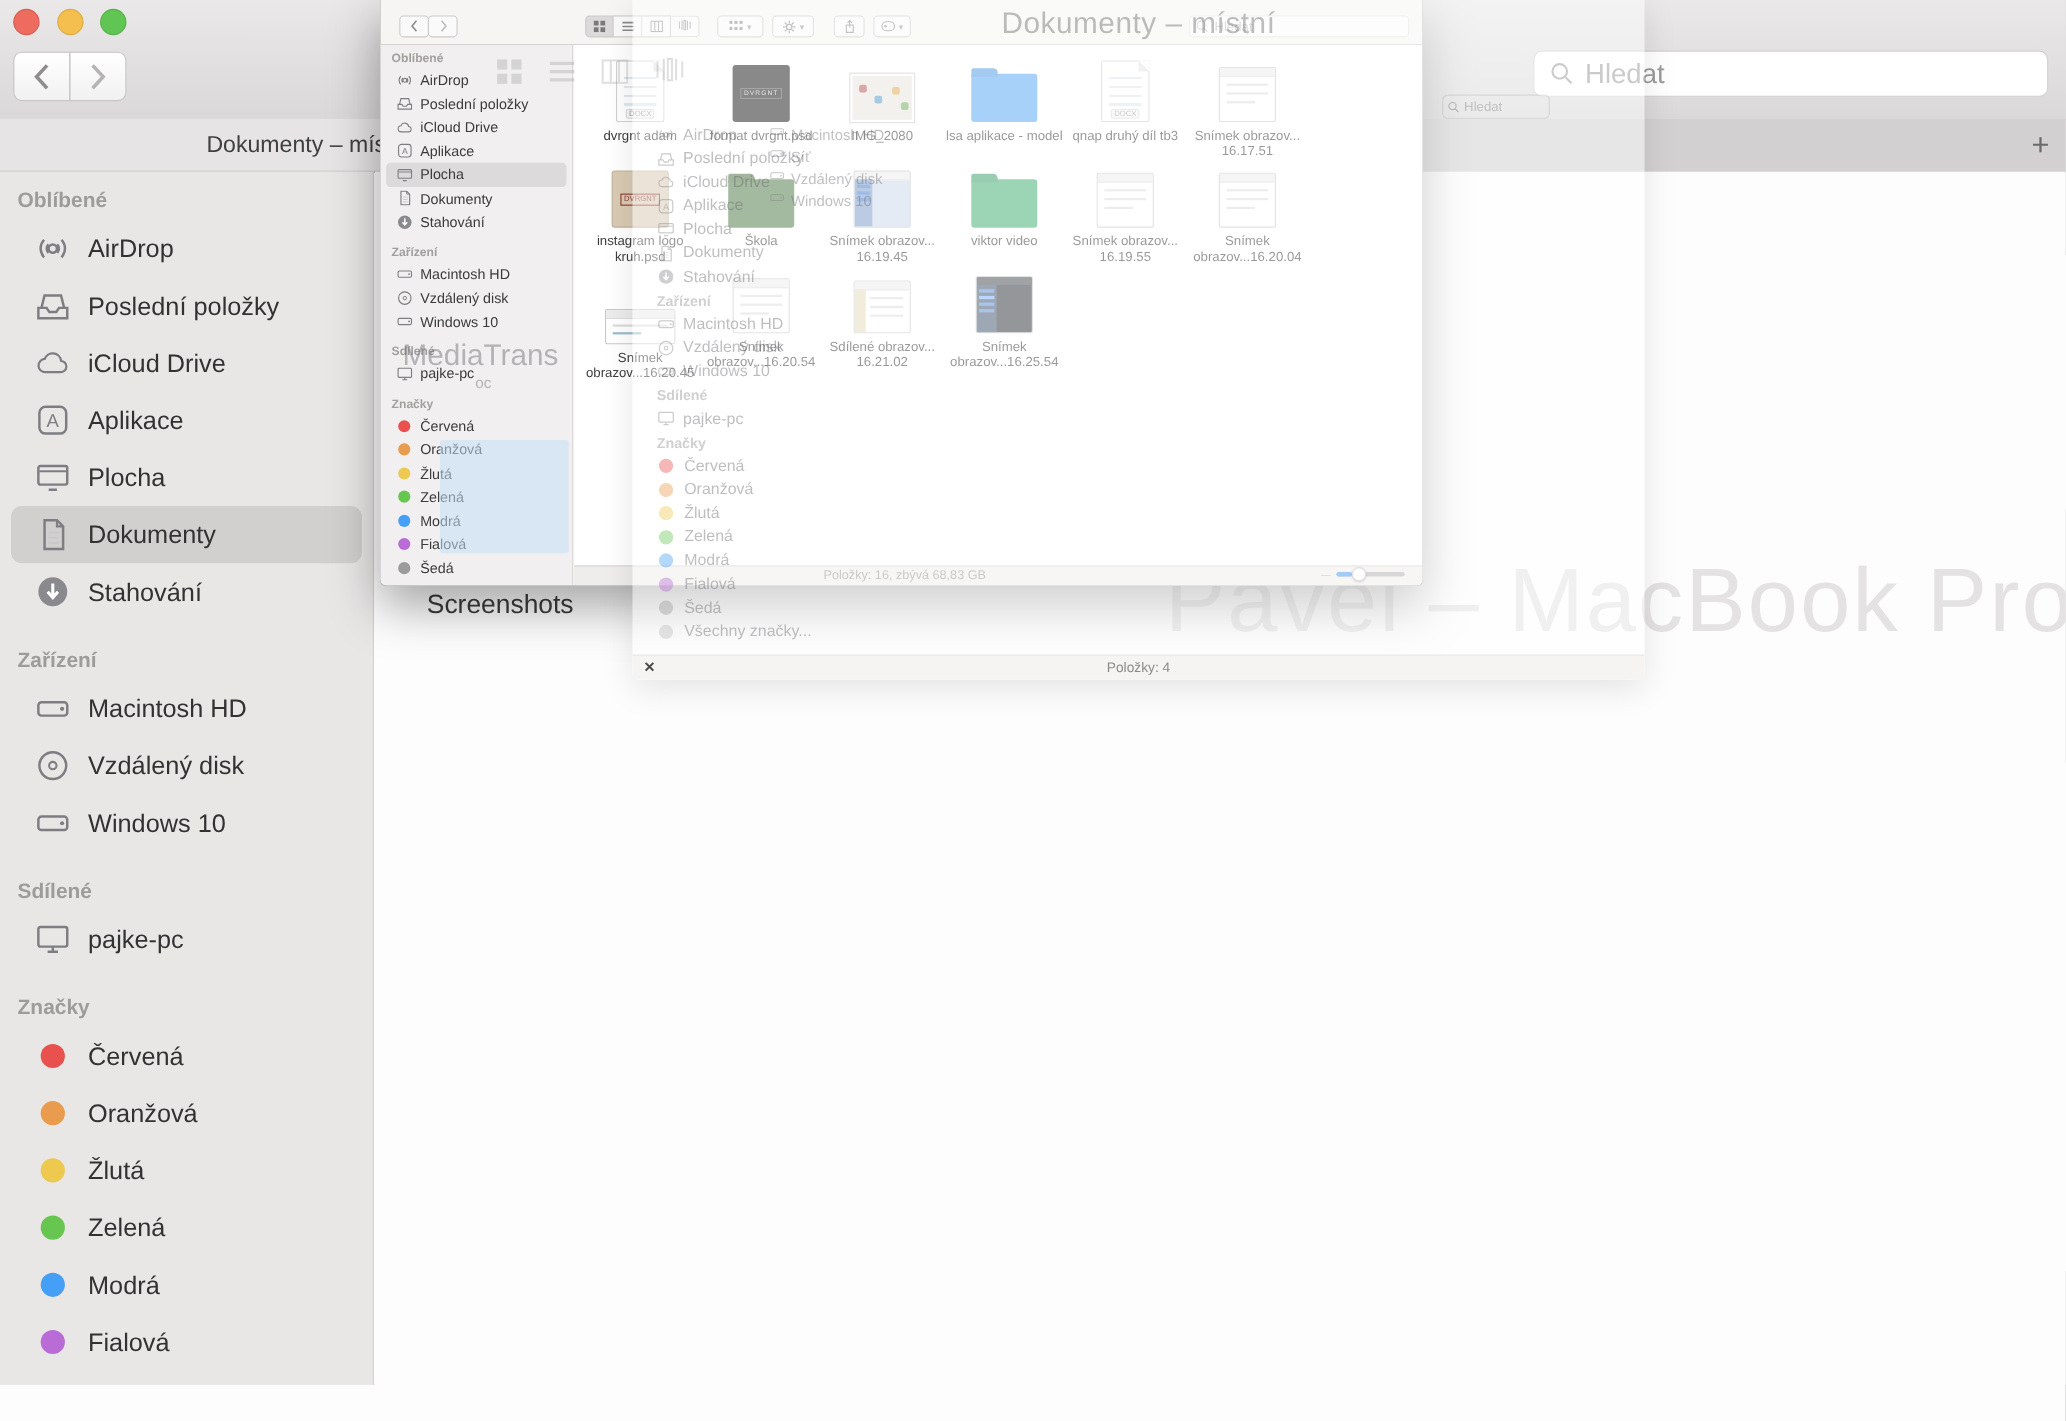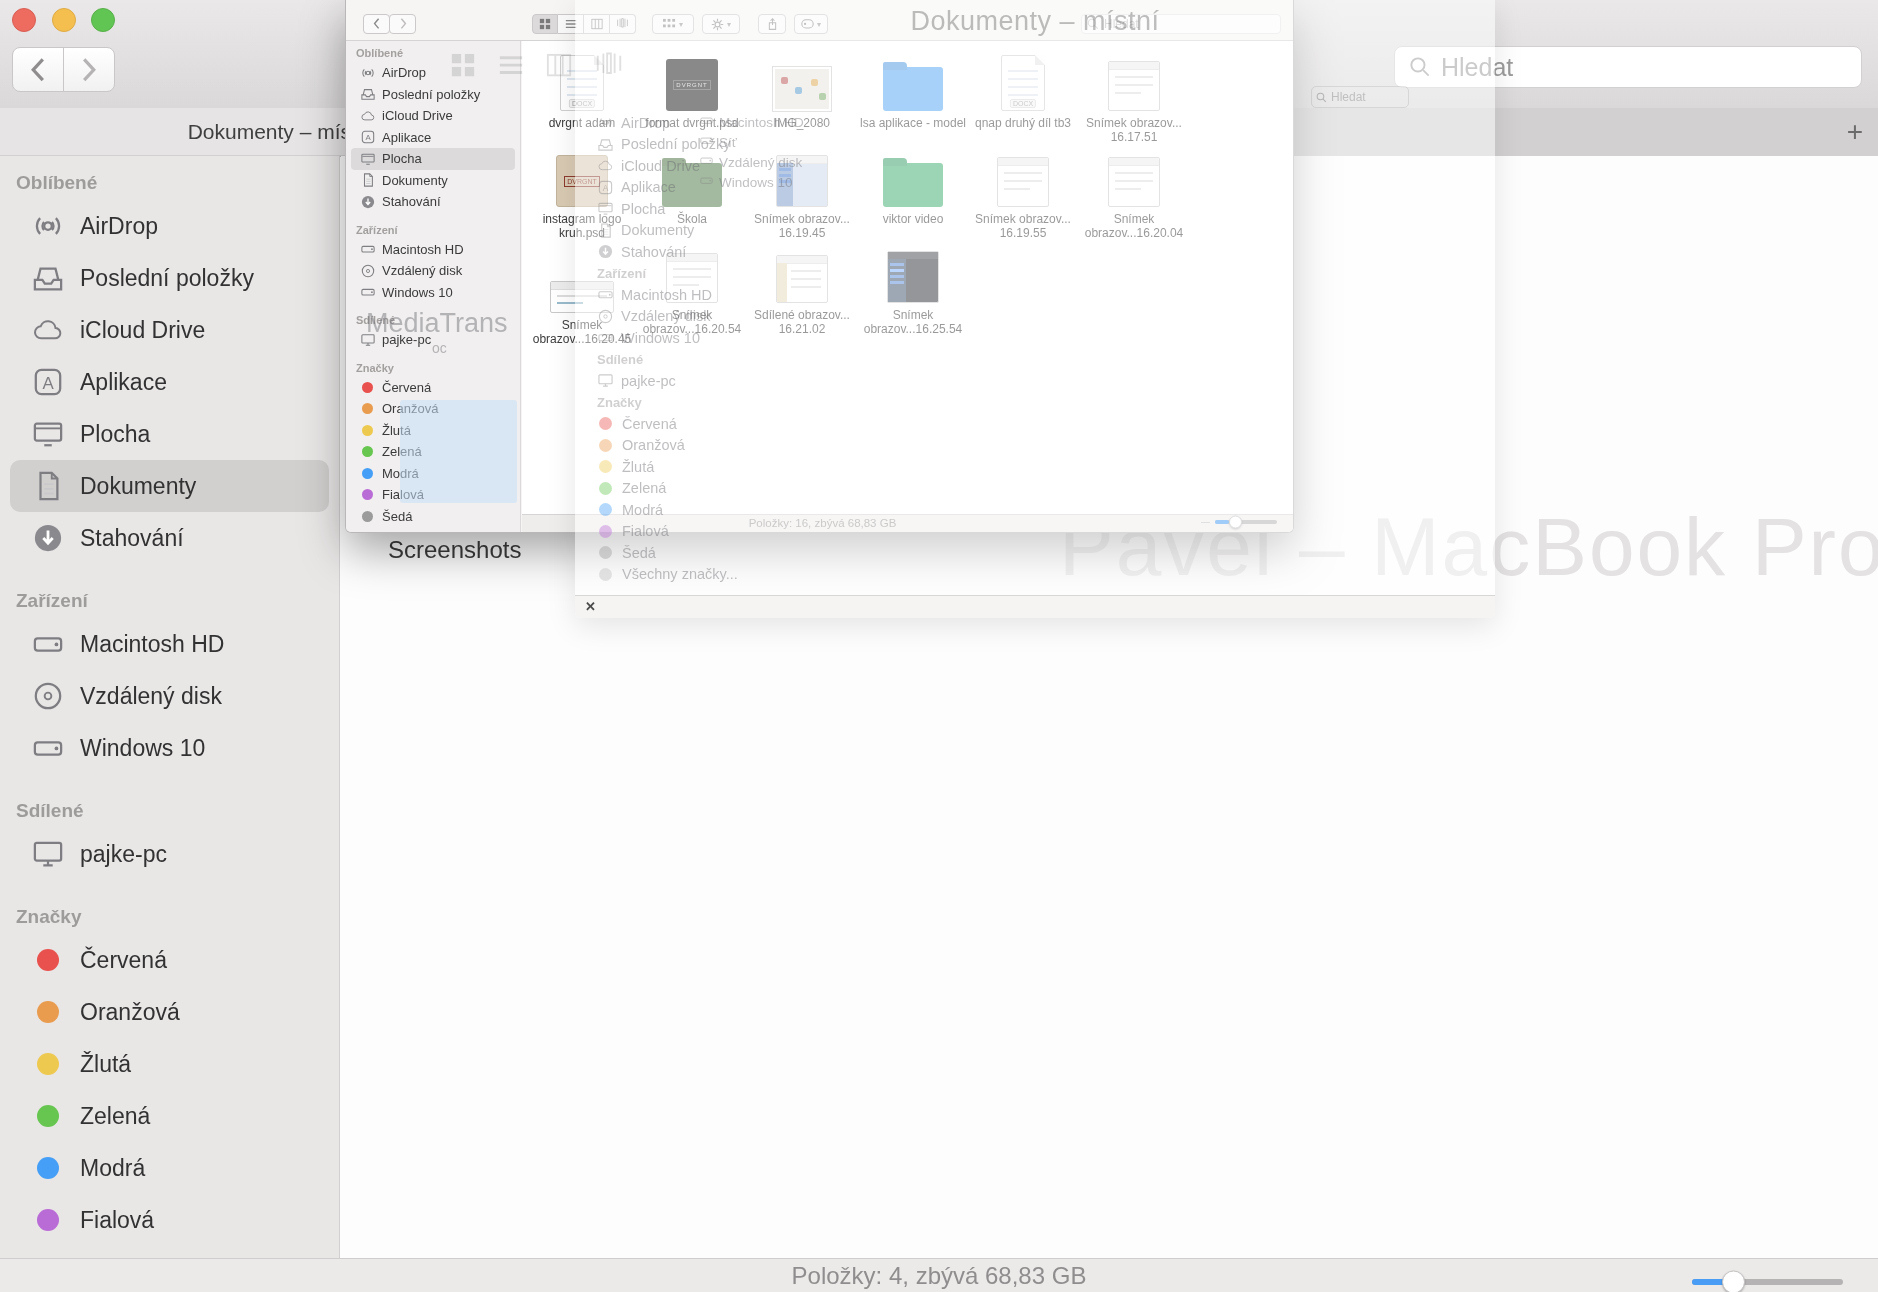--- a/index.html
+++ b/index.html
@@ -348,29 +348,20 @@
         </div>
         <div class="sb-row">
           <span class="dot" style="background: rgb(185, 107, 214);"></span>
           <span class="sb-lab">Fialová</span>
         </div>
       </div>
     <div class="bg-content">
       <div class="watermark">Pavel – MacBook Pro</div>
     </div>
     <div class="bg-filelabel">Screenshots</div>
-    <div class="bg-statusbar">
-      <span class="st">Položky: 4, zbývá 68,83 GB</span>
-      <div class="slider bg-slider">
-        <div class="track">
-            <div class="fill" style="width:38px"></div>
-            <div class="knob"></div>
-          </div>
-      </div>
-    </div>
   </div>
 
   <div class="fwin">
     <div class="fw-toolbar">
       <div class="tbtn" style="left:17px;width:27px">
         <svg viewBox="0 0 10 14" width="8">
             <path d="M7 1 2 7l5 6" fill="none" stroke="#8a8a8a" stroke-width="1.8"></path>
           </svg>
       </div>
       <div class="tbtn" style="left:43px;width:27px">
@@ -901,20 +892,21 @@
             <span class="dot" style="background: rgb(155, 155, 155);"></span>
             <span class="sb-lab">Šedá</span>
           </div>
           <div class="sb-row">
             <span class="dot" style="background: rgb(189, 189, 189);"></span>
             <span class="sb-lab">Všechny značky...</span>
           </div>
         </div>
       <div class="g-status">
         <span class="x">✕</span>
+        <span class="st">Položky: 4</span>
       </div>
     </div>
     <div class="g-viewicons">
       <svg viewBox="0 0 14 14" width="26">
           <g fill="#777">
             <rect x="1" y="1" width="5" height="5"></rect>
             <rect x="8" y="1" width="5" height="5"></rect>
             <rect x="1" y="8" width="5" height="5"></rect>
             <rect x="8" y="8" width="5" height="5"></rect>
           </g>

